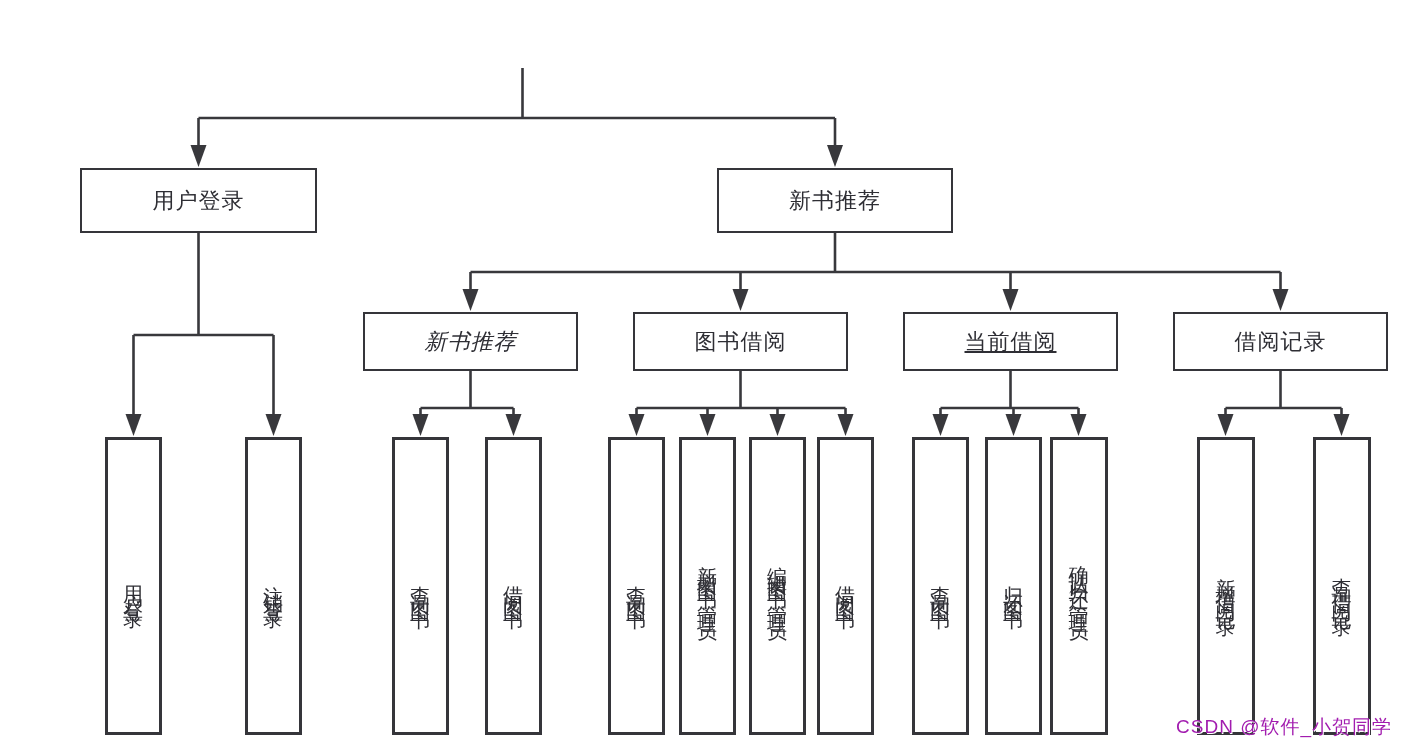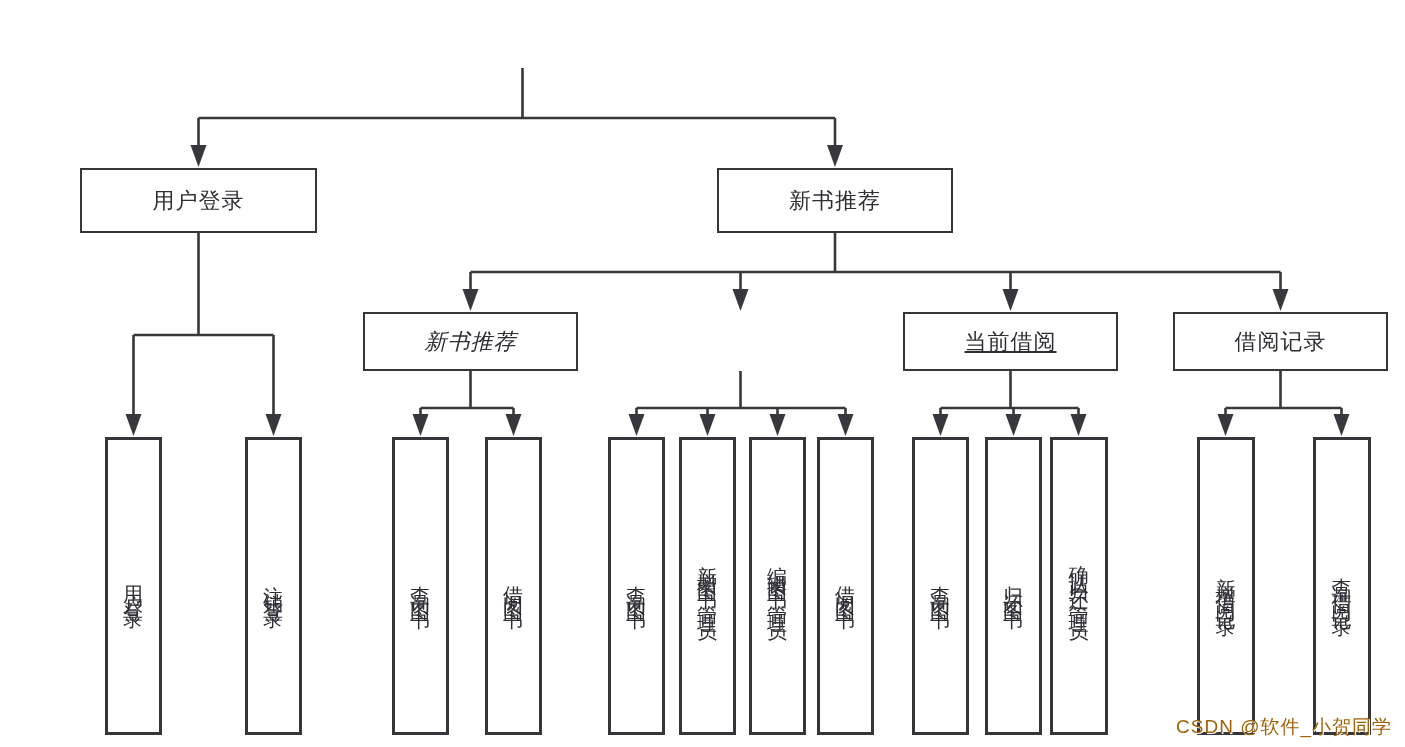--- a/index.html
+++ b/index.html
@@ -42,21 +42,21 @@
     text-orientation: mixed;
     letter-spacing: 8px;
     line-height: 1;
     white-space: nowrap;
   }
   #watermark {
     position: absolute;
     right: 13px;
     bottom: 7px;
     font-size: 19px;
-    color: #a16207;
+    color: #a21caf;
     letter-spacing: 1px;
     text-shadow: 1px 1px 0 #ffffff;
     z-index: 3;
   }
 </style>
 </head>
 <body>
 
 <div id="stage">
 
@@ -103,20 +103,23 @@
   <div class="node" style="left:80px; top:168px; width:237px; height:65px;">
     <span>用户登录</span>
   </div>
   <div class="node" style="left:717px; top:168px; width:236px; height:65px;">
     <span>新书推荐</span>
   </div>
 
   <div class="node" style="left:363px; top:312px; width:215px; height:59px;font-style:italic;">
     <span>新书推荐</span>
   </div>
+  <div class="node" style="left:633px; top:312px; width:215px; height:59px;">
+    <span>图书借阅</span>
+  </div>
   <div class="node" style="left:903px; top:312px; width:215px; height:59px;text-decoration:underline;">
     <span>当前借阅</span>
   </div>
   <div class="node" style="left:1173px; top:312px; width:215px; height:59px;">
     <span>借阅记录</span>
   </div>
 
   <div class="node leaf" style="left:105px; top:437px; width:57px; height:298px;">
     <span class="vtext">用户登录</span>
   </div>

